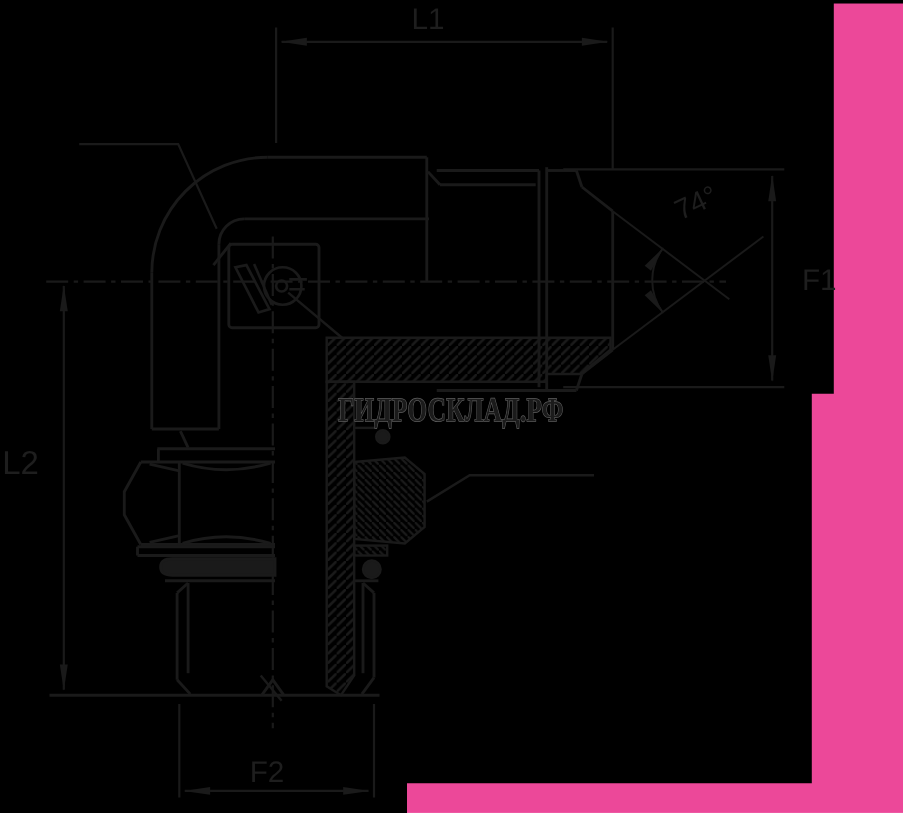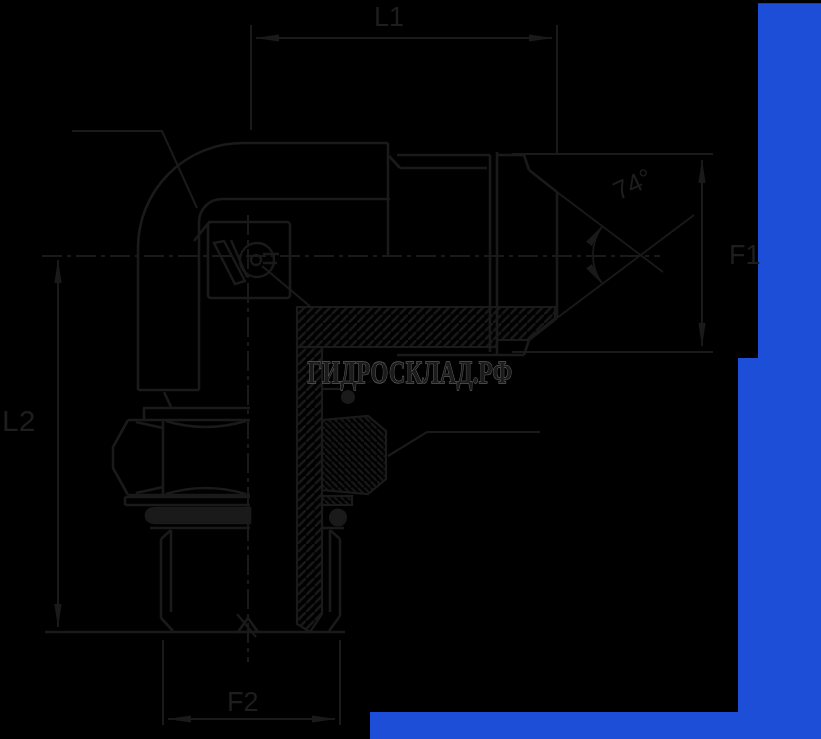--- a/index.html
+++ b/index.html
@@ -1,16 +1,16 @@
 <!DOCTYPE html>
 <html><head>
 <meta charset="utf-8">
 <style>
   html,body{margin:0;padding:0;background:#ffffff;}
-  .stage{position:relative;width:821px;height:739px;background:#1d4ed8;overflow:hidden;
+  .stage{position:relative;width:821px;height:739px;background:#ec4899;overflow:hidden;
          font-family:"Liberation Sans",sans-serif;}
   svg{display:block}
   .dim-label{font-family:"Liberation Sans",sans-serif;font-weight:400;fill:#1e1e1e;}
   .watermark{font-family:"Liberation Serif",serif;font-weight:700;fill:#1b1b1b;
              stroke:#5c5c5c;stroke-width:1.3px;paint-order:stroke;letter-spacing:.5px;}
 </style>
 </head>
 <body>
 
 <div class="stage">

